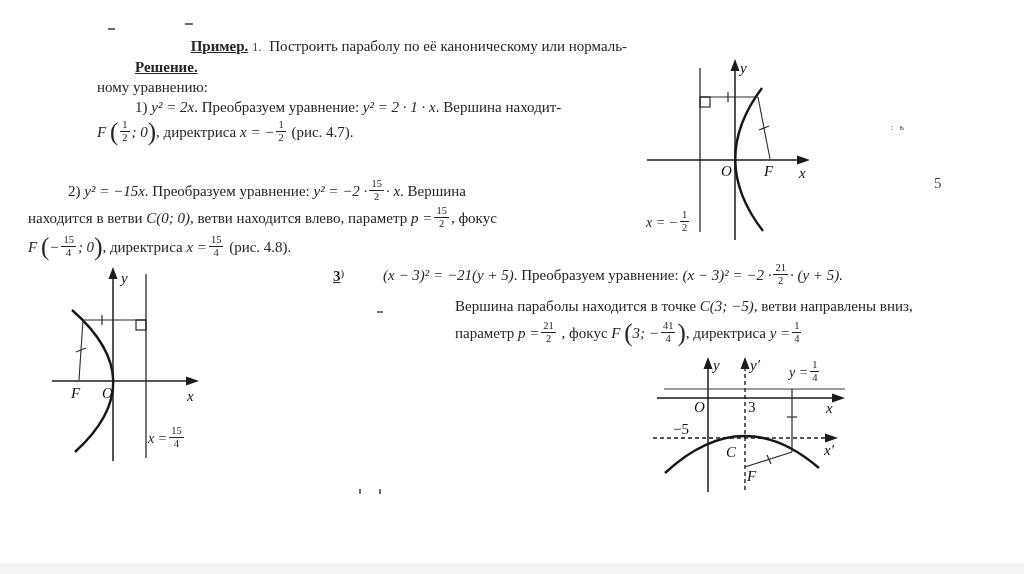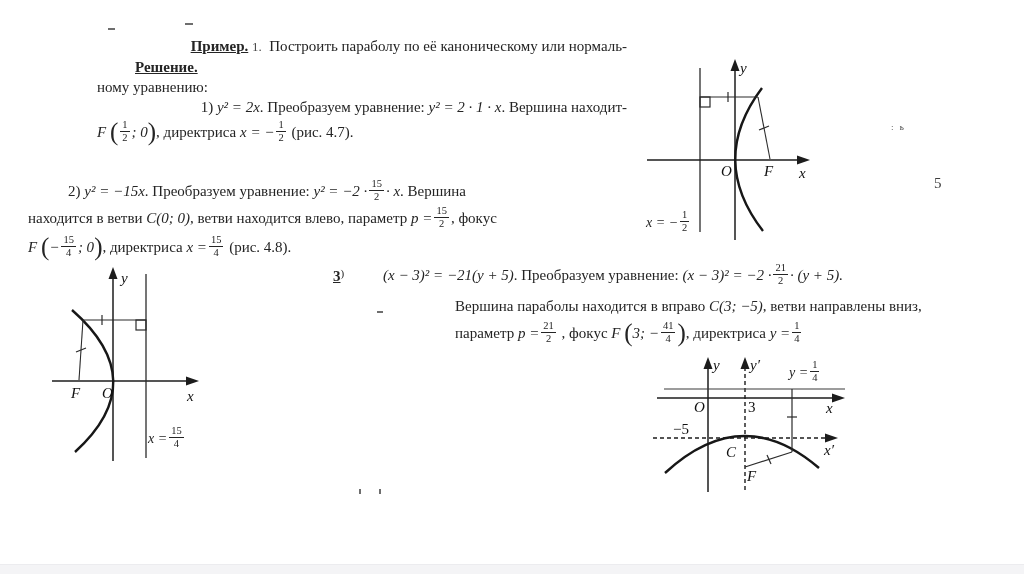--- a/index.html
+++ b/index.html
@@ -37,21 +37,21 @@
   <div class="stray" style="left:891px;top:122px;">: ь</div>
   <div class="pagenum" style="left:934px;top:175px;">5</div>
   <div class="artifact" style="left:359px;top:489px;width:2px;height:5px;"></div>
   <div class="artifact" style="left:379px;top:489px;width:2px;height:5px;"></div>
 
   <div class="abs" style="left:97px;top:36px;width:530px;">
     <div class="line" style="padding-left:36px;text-align:right;"><span class="b">Пример.</span><span>&nbsp;</span><span class="small-num">1.</span><span>&nbsp;&nbsp;</span><span>Построить параболу по её каноническому или нормаль-</span></div>
     <div class="line" style="padding-left:38px;"><span class="b">Решение.</span></div>
     <div class="line"><span>ному уравнению:</span></div>
 
-    <div class="line" style="padding-left:38px;text-align:right;"><span>1) </span><span class="m">y² = 2x</span><span>. Преобразуем уравнение: </span><span class="m">y² = 2 · 1 · x</span><span>. Вершина находит-</span></div>
+    <div class="line" style="padding-left:38px;"><span>1) </span><span class="m">y² = 2x</span><span>. Преобразуем уравнение: </span><span class="m">y² = 2 · 1 · x</span><span>. Вершина находит-</span></div>
 
 
     <div class="eqline" style="height:30px;line-height:30px;"><span class="m">F </span><span class="bp">(</span><span class="frac">
           <span class="fn">1</span>
           <span class="fd">2</span>
         </span><span class="m">; 0</span><span class="bp">)</span><span>, директриса </span><span class="m">x = −</span><span class="frac">
           <span class="fn">1</span>
           <span class="fd">2</span>
         </span><span> (рис. 4.7).</span></div>
   </div>
@@ -78,21 +78,21 @@
 
   <div class="abs line" style="left:333px;top:263px;"><span class="b">3</span><span style="font-size:11px;vertical-align:4px;">)</span></div>
 
   <div class="abs eqline" style="left:383px;top:260px;height:30px;line-height:30px;font-family:Liberation Serif, serif;"><span class="m">(x − 3)² = −21(y + 5)</span><span>. Преобразуем уравнение: </span><span class="m">(x − 3)²  = −2 ·</span><span class="frac">
         <span class="fn">21</span>
         <span class="fd">2</span>
       </span><span class="m">· (y + 5).</span></div>
 
   <div class="artifact" style="left:377px;top:311px;width:6px;height:2px;"></div>
 
-  <div class="abs line" style="left:455px;top:296px;"><span>Вершина параболы находится в вправо </span><span class="m">C(3; −5)</span><span>, ветви  направлены вниз,</span></div>
+  <div class="abs line" style="left:455px;top:296px;"><span>Вершина параболы находится в точке </span><span class="m">C(3; −5)</span><span>, ветви  направлены вниз,</span></div>
 
   <div class="abs eqline" style="left:455px;top:316px;height:34px;line-height:34px;"><span>параметр </span><span class="m">p =</span><span class="frac">
         <span class="fn">21</span>
         <span class="fd">2</span>
       </span><span> ,  фокус </span><span class="m">F </span><span class="bp">(</span><span class="m">3; −</span><span class="frac">
         <span class="fn">41</span>
         <span class="fd">4</span>
       </span><span class="bp">)</span><span>,  директриса </span><span class="m">y =</span><span class="frac">
         <span class="fn">1</span>
         <span class="fd">4</span>

